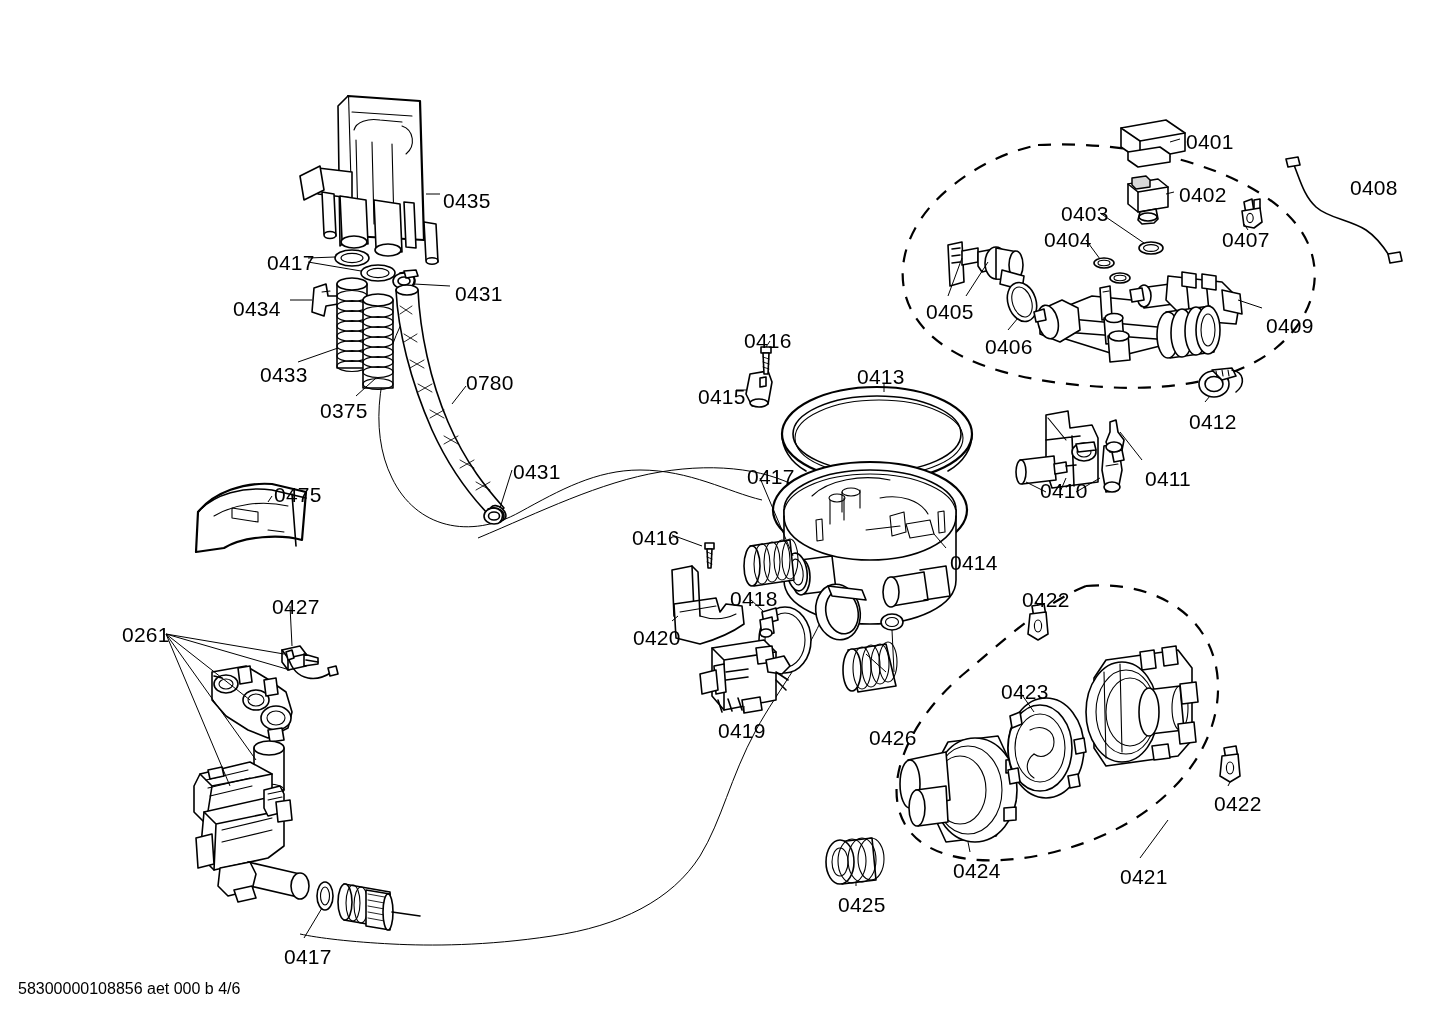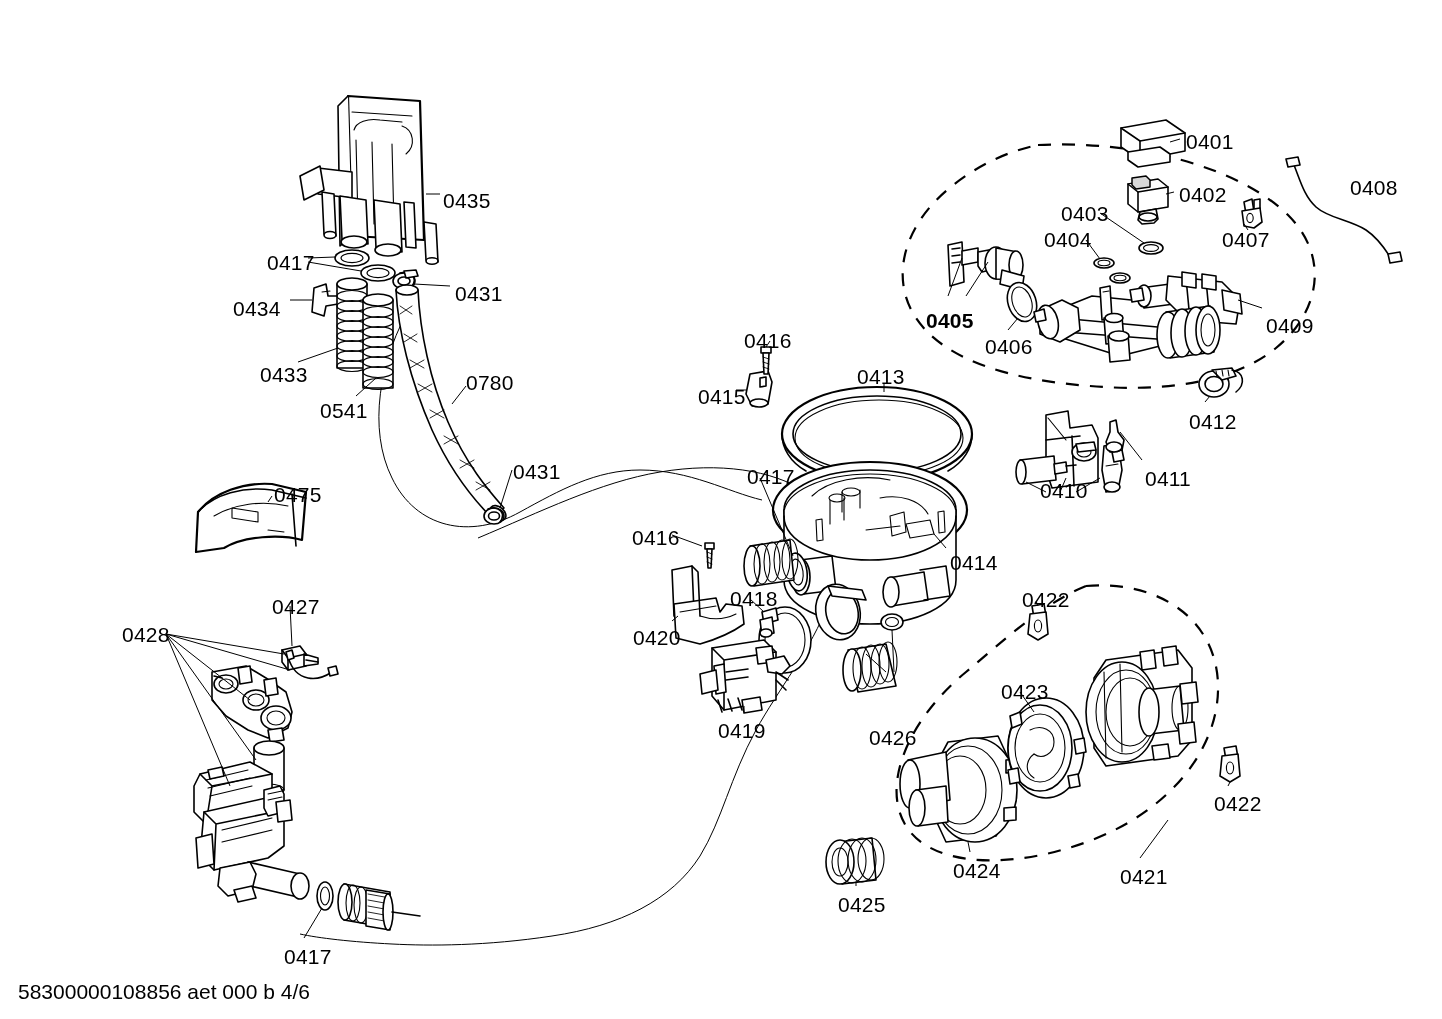--- a/index.html
+++ b/index.html
@@ -33,21 +33,21 @@
     letter-spacing: 0.2px;
     color: #000000;
     white-space: nowrap;
     line-height: 1;
   }
   .footer {
     position: absolute;
     left: 18px;
     top: 980px;
     font-family: "Liberation Sans", sans-serif;
-    font-size: 21px;
+    font-size: 16px;
     color: #000000;
     white-space: nowrap;
   }
   
   .ln  { fill: none; stroke: #000000; stroke-width: 1.6; stroke-linecap: round; stroke-linejoin: round; }
   .thin{ fill: none; stroke: #000000; stroke-width: 1.1; stroke-linecap: round; stroke-linejoin: round; }
   .hair{ fill: none; stroke: #000000; stroke-width: 0.85; stroke-linecap: round; stroke-linejoin: round; }
   .fillw { fill: #ffffff; stroke: #000000; stroke-width: 1.6; stroke-linejoin: round; stroke-linecap: round; }
   .fillw2 { fill: #ffffff; stroke: #000000; stroke-width: 2.2; stroke-linejoin: round; stroke-linecap: round; }
   .fillgd { fill: #d8d8d8; stroke: #000000; stroke-width: 1.5; stroke-linejoin: round; stroke-linecap: round; }
@@ -653,21 +653,21 @@
       <path class="leader" d="M 440 194 L 426 194"></path>
     </g>
 
   </svg>
   </div>
 
   <div class="lbl" style="left:1186px; top:131px;">0401</div>
   <div class="lbl" style="left:1179px; top:184px;">0402</div>
   <div class="lbl" style="left:1061px; top:203px;">0403</div>
   <div class="lbl" style="left:1044px; top:229px;">0404</div>
-  <div class="lbl" style="left:926px;  top:310px;font-weight:bold;">0405</div>
+  <div class="lbl" style="left:926px;  top:301px;">0405</div>
   <div class="lbl" style="left:985px;  top:336px;">0406</div>
   <div class="lbl" style="left:1222px; top:229px;">0407</div>
   <div class="lbl" style="left:1350px; top:177px;">0408</div>
   <div class="lbl" style="left:1266px; top:315px;">0409</div>
   <div class="lbl" style="left:1040px; top:480px;">0410</div>
   <div class="lbl" style="left:1145px; top:468px;">0411</div>
   <div class="lbl" style="left:1189px; top:411px;">0412</div>
   <div class="lbl" style="left:857px;  top:366px;">0413</div>
   <div class="lbl" style="left:950px;  top:552px;">0414</div>
   <div class="lbl" style="left:698px;  top:386px;">0415</div>
@@ -680,25 +680,25 @@
   <div class="lbl" style="left:718px;  top:720px;">0419</div>
   <div class="lbl" style="left:633px;  top:627px;">0420</div>
   <div class="lbl" style="left:1120px; top:866px;text-align:right;">0421</div>
   <div class="lbl" style="left:1022px; top:589px;">0422</div>
   <div class="lbl" style="left:1214px; top:793px;">0422</div>
   <div class="lbl" style="left:1001px; top:681px;">0423</div>
   <div class="lbl" style="left:953px;  top:860px;">0424</div>
   <div class="lbl" style="left:838px;  top:894px;">0425</div>
   <div class="lbl" style="left:869px;  top:681px;margin-top:46px;">0426</div>
   <div class="lbl" style="left:272px;  top:596px;">0427</div>
-  <div class="lbl" style="left:122px;  top:624px;">0428</div>
+  <div class="lbl" style="left:122px;  top:624px;">0261</div>
   <div class="lbl" style="left:274px;  top:484px;">0475</div>
   <div class="lbl" style="left:466px;  top:372px;">0780</div>
   <div class="lbl" style="left:455px;  top:283px;">0431</div>
   <div class="lbl" style="left:513px;  top:461px;">0431</div>
-  <div class="lbl" style="left:320px;  top:400px;">0541</div>
+  <div class="lbl" style="left:320px;  top:400px;">0375</div>
   <div class="lbl" style="left:260px;  top:364px;">0433</div>
   <div class="lbl" style="left:233px;  top:298px;">0434</div>
   <div class="lbl" style="left:443px;  top:190px;">0435</div>
 
   <div class="footer">58300000108856 aet 000 b 4/6</div>
 
 </div>
 
 </body></html>

